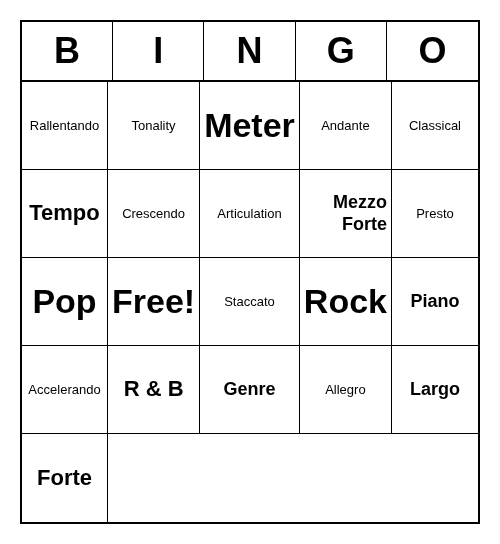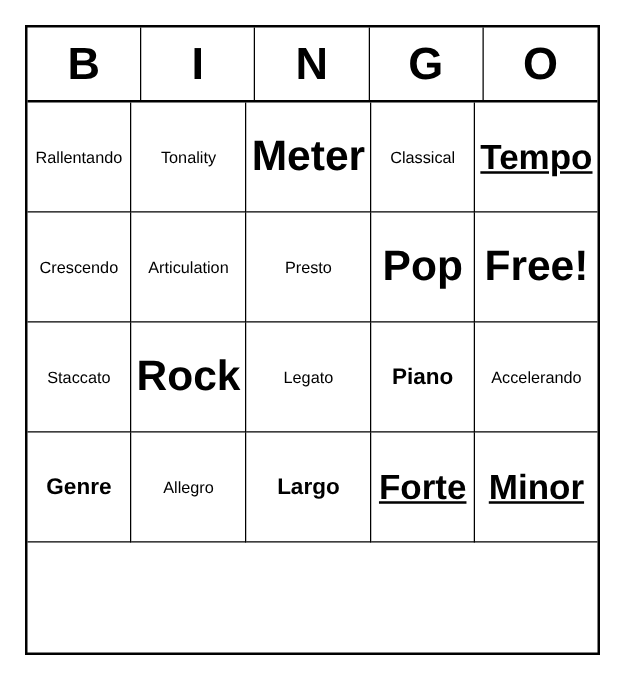--- a/index.html
+++ b/index.html
@@ -76,23 +76,22 @@
       font-size: 34px;
       font-weight: bold;
     }
 
     .bingo-cell.medium span {
       font-size: 18px;
       font-weight: bold;
     }
 
     .bingo-cell.medium-large span {
-      font-size: 28px;
+      font-size: 22px;
       font-weight: bold;
-      text-decoration: underline;
     }
   </style>
 </head>
 <body>
 
 <div class="bingo-card">
   <div class="bingo-header">
   <div class="bingo-header-cell">B</div>
       <div class="bingo-header-cell">I</div>
       <div class="bingo-header-cell">N</div>
@@ -103,64 +102,67 @@
   <div class="bingo-cell">
         <span>Rallentando</span>
       </div>
       <div class="bingo-cell">
         <span>Tonality</span>
       </div>
       <div class="bingo-cell large">
         <span>Meter</span>
       </div>
       <div class="bingo-cell">
+        <span>Andante</span>
+      </div>
+      <div class="bingo-cell">
         <span>Classical</span>
       </div>
       <div class="bingo-cell medium-large">
         <span>Tempo</span>
       </div>
       <div class="bingo-cell">
         <span>Crescendo</span>
       </div>
       <div class="bingo-cell">
         <span>Articulation</span>
+      </div>
+      <div class="bingo-cell medium">
+        <span>Mezzo Forte</span>
       </div>
       <div class="bingo-cell">
         <span>Presto</span>
       </div>
       <div class="bingo-cell large">
         <span>Pop</span>
       </div>
       <div class="bingo-cell large">
         <span>Free!</span>
       </div>
       <div class="bingo-cell">
         <span>Staccato</span>
       </div>
       <div class="bingo-cell large">
         <span>Rock</span>
       </div>
-      <div class="bingo-cell">
-        <span>Legato</span>
-      </div>
       <div class="bingo-cell medium">
         <span>Piano</span>
       </div>
       <div class="bingo-cell">
         <span>Accelerando</span>
+      </div>
+      <div class="bingo-cell medium-large">
+        <span>R &amp; B</span>
       </div>
       <div class="bingo-cell medium">
         <span>Genre</span>
       </div>
       <div class="bingo-cell">
         <span>Allegro</span>
       </div>
       <div class="bingo-cell medium">
         <span>Largo</span>
       </div>
       <div class="bingo-cell medium-large">
         <span>Forte</span>
       </div>
-      <div class="bingo-cell medium-large">
-        <span>Minor</span>
-      </div>
     </div>
 </div>
 
 </body></html>

